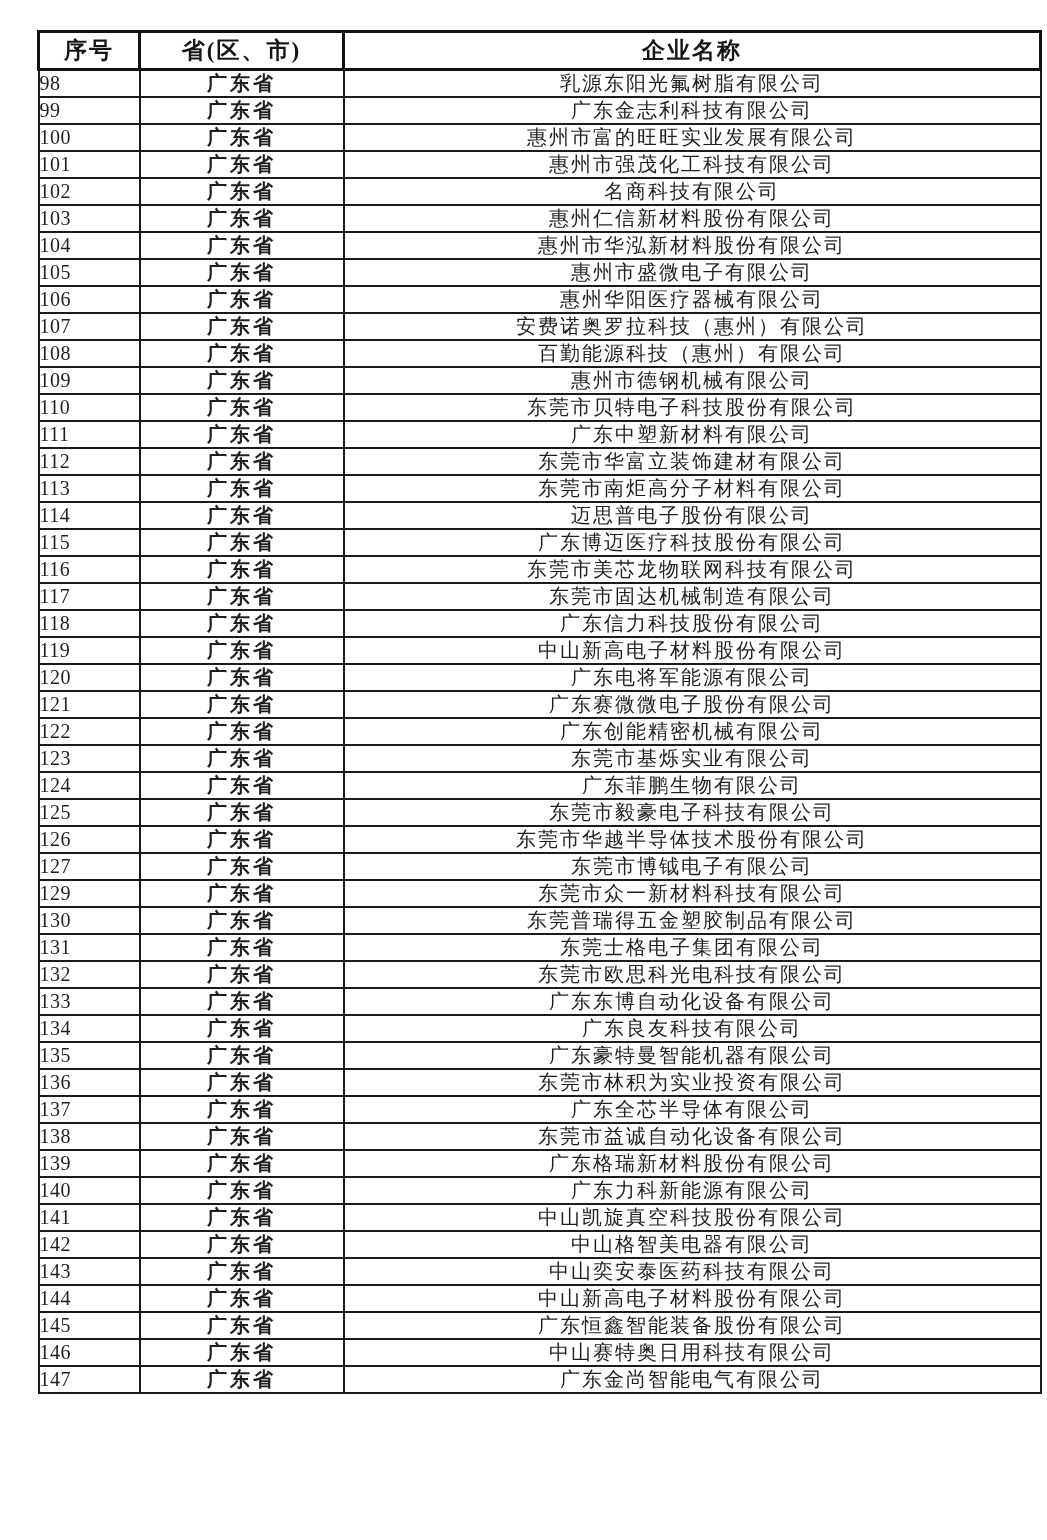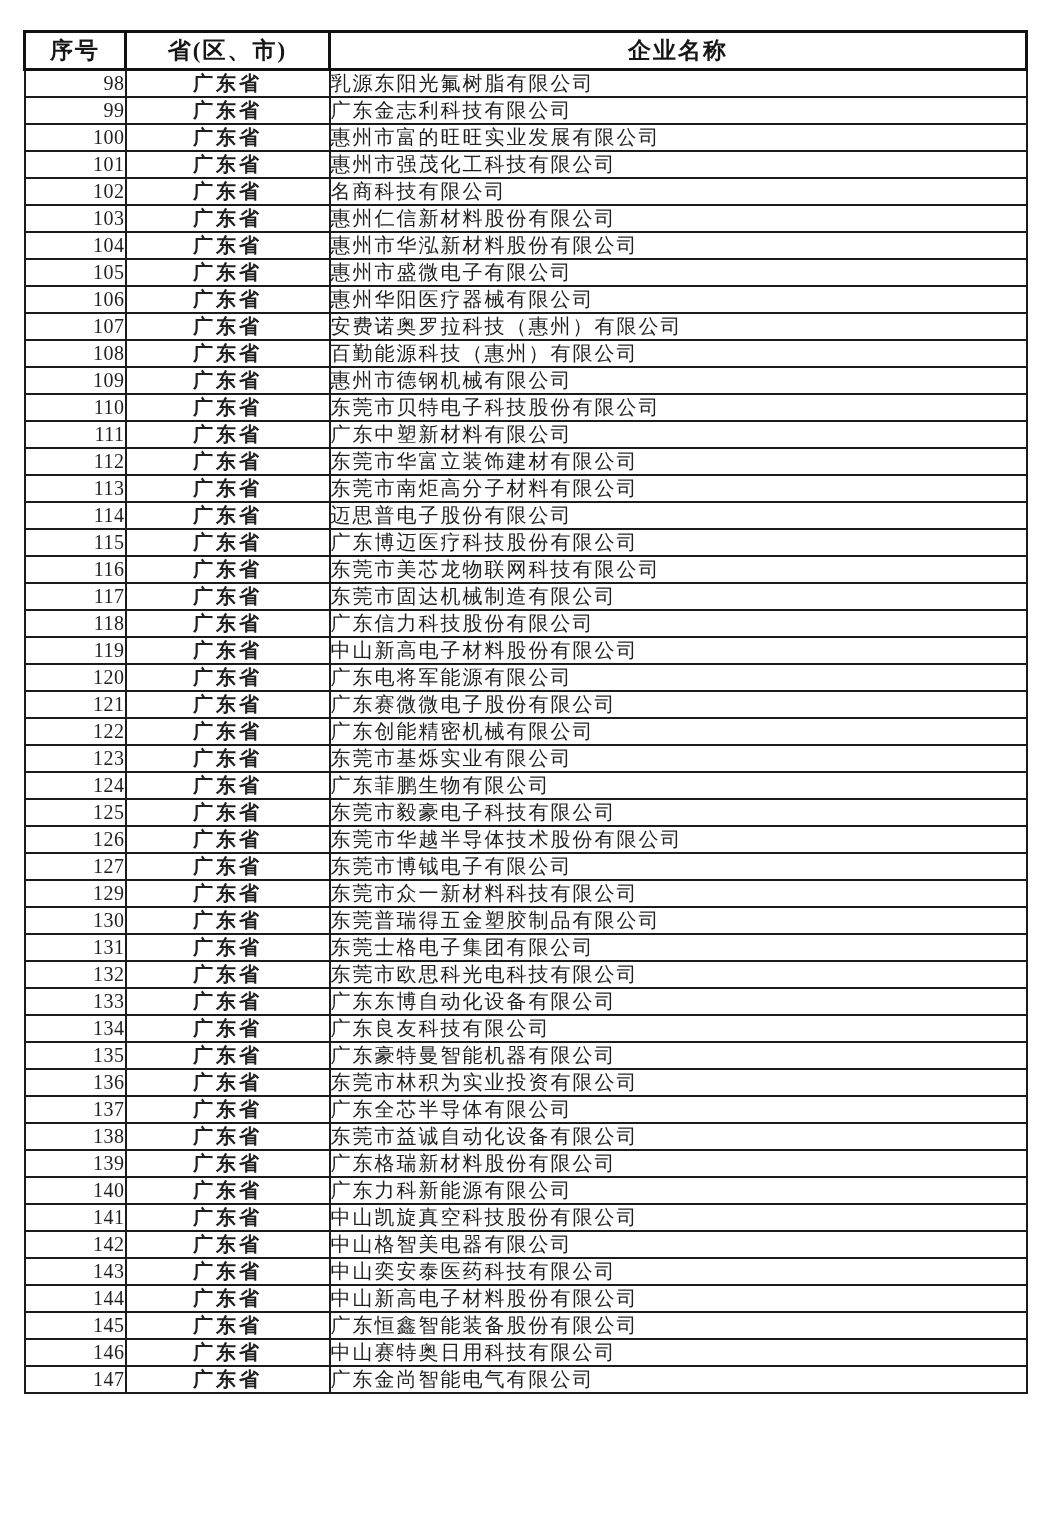--- a/index.html
+++ b/index.html
@@ -14,21 +14,21 @@
   }
   .page {
     position: relative;
     width: 1047px;
     height: 1540px;
     background: #ffffff;
     overflow: hidden;
   }
   .table-wrap {
     position: absolute;
-    left: 23px;
+    left: 37px;
     top: 30px;
   }
   table.company-table {
     border-collapse: collapse;
     table-layout: fixed;
     width: 1002px;
     background: #ffffff;
   }
   table.company-table col.col-no       { width: 101px; }
   table.company-table col.col-province { width: 204px; }
@@ -51,31 +51,31 @@
     height: 27px;
     font-size: 20px;
     padding: 0;
     line-height: 1;
     vertical-align: middle;
     white-space: nowrap;
     overflow: hidden;
     color: #1f1f1f;
   }
   td.cell-no {
-    text-align: right;
+    text-align: left;
     font-size: 20px;
     letter-spacing: 0.5px;
   }
   td.cell-province {
     text-align: center;
     letter-spacing: 3px;
     font-weight: bold;
   }
   td.cell-company {
-    text-align: left;
+    text-align: center;
     padding-left: 5px;
     letter-spacing: 2px;
     margin-top: 16px;
   }
 </style>
 </head>
 <body>
 
 <div class="page">
   <div class="table-wrap">

